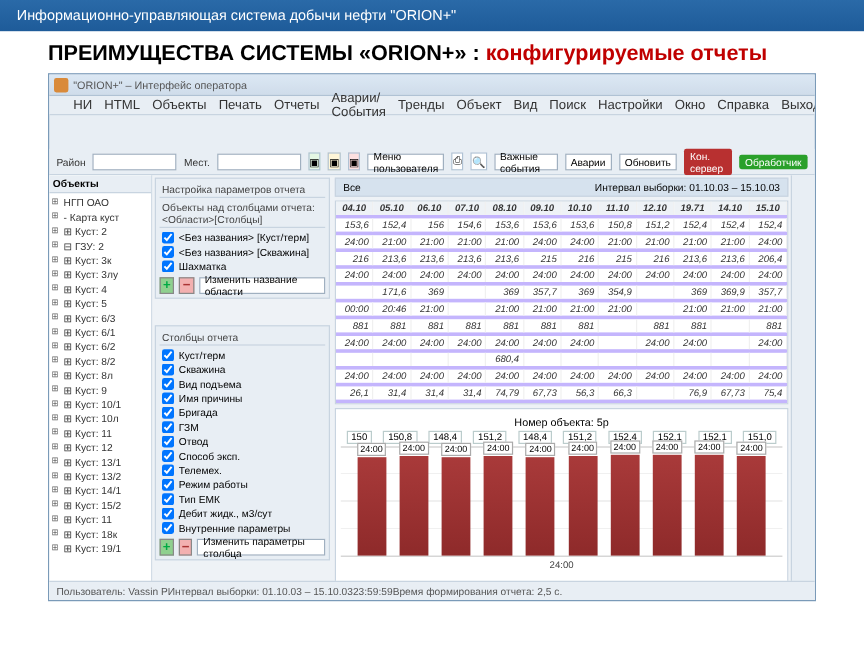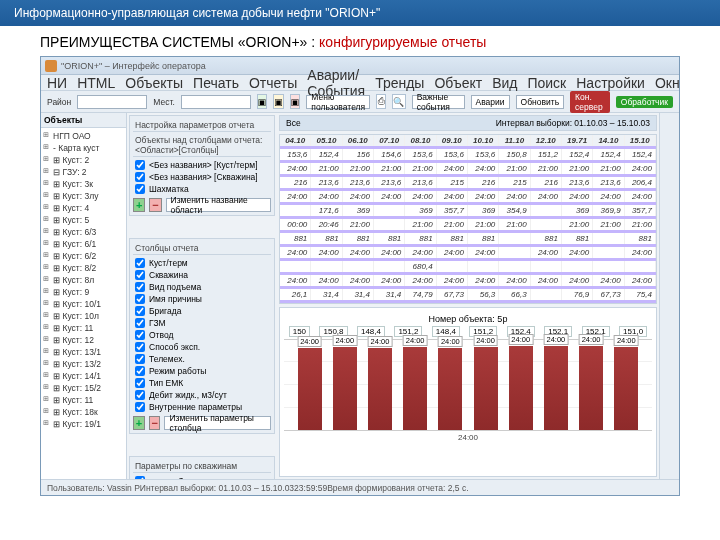--- a/index.html
+++ b/index.html
@@ -1,26 +1,26 @@
 <!DOCTYPE html>
 <html><head>
 <meta charset="utf-8">
 <style>
   * { box-sizing: border-box; margin: 0; padding: 0; }
   body { font-family: "Segoe UI", Arial, sans-serif; font-size: 9px; background: #fff; width: 720px; height: 540px; overflow: hidden; }
   .banner { background: linear-gradient(#2a6aa8,#1e5b99); color: #fff; font-size: 12px; padding: 6px 14px; font-weight: 500; }
-  .slide-title { font-size: 14px; font-weight: normal; padding: 8px 40px 6px; color: #000; }
+  .slide-title { font-size: 18px; font-weight: bold; padding: 8px 40px 6px; color: #000; }
   .slide-title .hl { color: #c00000; }
   .app-frame { margin: 0 40px 6px; border: 1px solid #7a9ab8; background: #e8eef4; height: 440px; position: relative; font-size: 8.5px; overflow: hidden; }
   .titlebar { background: linear-gradient(#dce8f4,#cfdcea); height: 18px; display: flex; align-items: center; padding: 0 4px; border-bottom: 1px solid #b0c2d4; }
   .titlebar .app-icon { width: 12px; height: 12px; background: #d98a3a; border-radius: 2px; margin-right: 4px; }
   .titlebar .title-text { color: #555; font-size: 9px; }
-  .menubar { background: #e8eef4; height: 16px; display: flex; align-items: center; gap: 10px; padding: 0 6px; border-bottom: 1px solid #c8d4e0; font-size: 14px; color: #333; }
+  .menubar { background: #e8eef4; height: 16px; display: flex; align-items: center; gap: 10px; padding: 0 20px; border-bottom: 1px solid #c8d4e0; font-size: 11px; color: #333; }
   .menubar span { cursor: default; }
-  .toolbar { background: #e8eef4; height: 22px; display: flex; align-items: center; gap: 6px; padding: 2px 6px; border-bottom: 1px solid #c8d4e0; }
+  .toolbar { background: #e8eef4; height: 22px; display: flex; align-items: center; gap: 6px; padding: 2px 6px; border-bottom: 1px solid #c8d4e0; margin-top: 28px; }
   .field-label { color: #333; }
   .field-input { background:#fff; border:1px solid #a0b0c0; height:14px; min-width:70px; padding:0 2px; }
   .tool-ico { width:15px; height:15px; border:1px solid #b0c2d4; background:#fff; display:inline-flex; align-items:center; justify-content:center; font-size:9px; }
   .tool-ico.g{background:#e4f7e4;} .tool-ico.y{background:#fff6d8;} .tool-ico.r{background:#fde0e0;}
   .btn-text { border:1px solid #a0b0c0; background:#fff; padding:1px 4px; height:14px; display:inline-flex; align-items:center; font-size:8.5px; }
   .tag { padding:1px 5px; font-size:8.5px; border-radius:2px; }
   .tag.warn{background:#b83030;color:#fff;} .tag.ok{background:#2aa02a;color:#fff;}
   .workspace { display:flex; height: calc(100% - 56px - 16px); }
   .sidebar { width:86px; background:#fff; border-right:1px solid #c8d4e0; overflow:hidden; }
   .sidebar .hdr { background:#e8eef4; padding:2px 3px; border-bottom:1px solid #c8d4e0; font-weight:bold; font-size:8.5px;}

